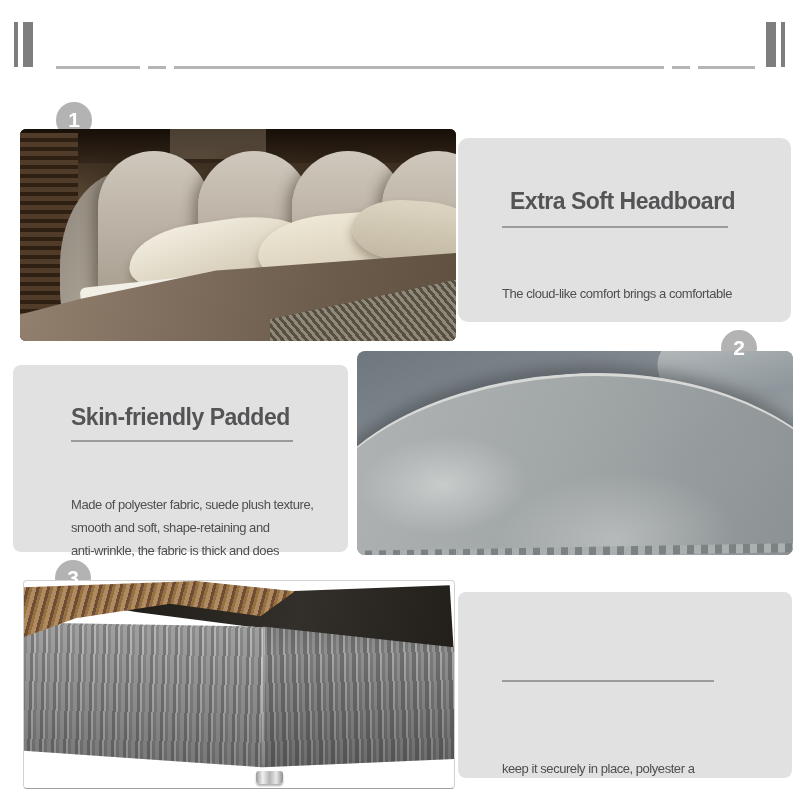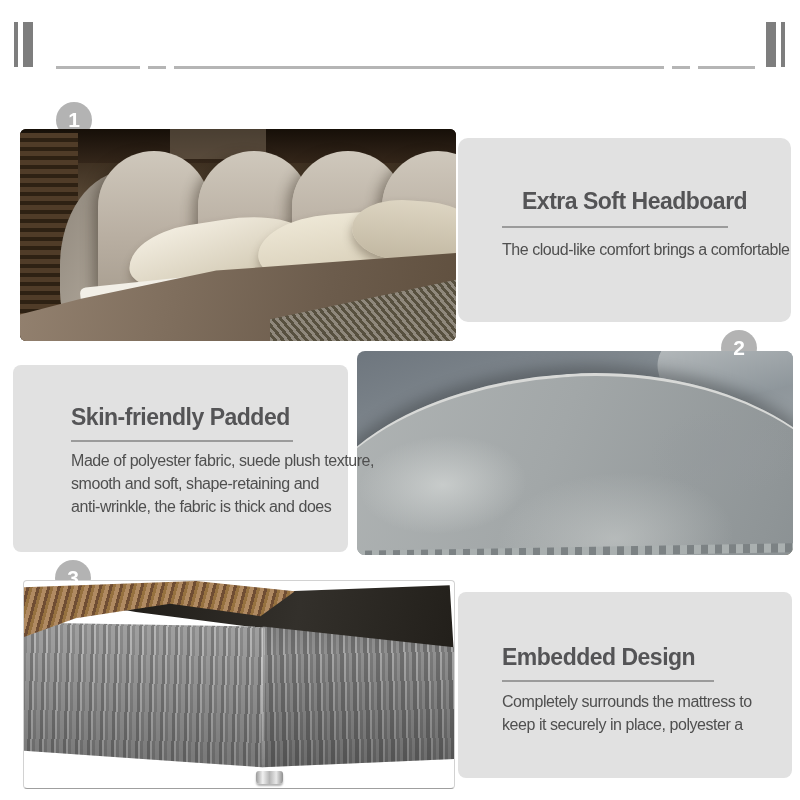--- a/index.html
+++ b/index.html
@@ -19,29 +19,29 @@
   .u1{left:56px;width:84px;} .u2{left:148px;width:18px;} .u3{left:174px;width:490px;}
   .u4{left:672px;width:18px;} .u5{left:698px;width:57px;}
 
   
   .badge-circle{width:36px;height:36px;border-radius:50%;background:var(--badge-bg);z-index:1;}
   .badge-num{width:36px;height:36px;z-index:4;display:flex;align-items:center;justify-content:center;
              color:var(--badge-text);font-size:21px;font-weight:bold;}
   .panel{background:var(--panel-bg);z-index:0;}
   .sec-heading{font-size:23px;font-weight:bold;letter-spacing:-0.5px;color:var(--heading-text);z-index:4;white-space:nowrap;}
   .sec-divider{height:2px;background:var(--divider);z-index:4;}
-  .bl{font-size:16px;letter-spacing:-0.45px;color:var(--body-text);white-space:nowrap;z-index:4;line-height:23px;}
+  .bl{font-size:13px;letter-spacing:-0.45px;color:var(--body-text);white-space:nowrap;z-index:4;line-height:23px;margin-top:44px;}
   .photo{overflow:hidden;z-index:2;}
   .photo>div{position:absolute;}
 
   
   .b1c{left:56px;top:102px;} .b1n{left:56px;top:102px;}
   .photo1{left:20px;top:129px;width:436px;height:212px;border-radius:6px;}
   .panel1{left:458px;top:138px;width:333px;height:184px;border-radius:10px;}
-  .h1s{left:522px;top:188px;} .d1{left:502px;top:226px;width:226px;}
+  .h1s{left:510px;top:188px;} .d1{left:502px;top:226px;width:226px;}
   .s1l0{left:502px;top:238px;} .s1l1{left:502px;top:261px;}
 
   
   .b2c{left:721px;top:330px;} .b2n{left:721px;top:330px;}
   .photo2{left:357px;top:351px;width:436px;height:204px;border-radius:8px;}
   .panel2{left:13px;top:365px;width:335px;height:187px;border-radius:8px;}
   .h2s{left:71px;top:404px;} .d2{left:71px;top:440px;width:222px;}
   .s2l0{left:71px;top:449px;} .s2l1{left:71px;top:472px;} .s2l2{left:71px;top:495px;} .s2l3{left:71px;top:518px;}
 
   
@@ -177,18 +177,16 @@
   <div class="abs photo photo3">
     <div class="p3-interior"></div>
     <div class="p3-left"></div>
     <div class="p3-right"></div>
     <div class="p3-corner"></div>
     <div class="p3-blanket"></div>
     <div class="p3-leg"></div>
   </div>
   <div class="abs badge-num b3n">3</div>
   <div class="abs panel panel3"></div>
-  <div class="abs sec-heading h3s">Embedded Design</div>
   <div class="abs sec-divider d3"></div>
-  <div class="abs bl s3l0">Completely surrounds the mattress to</div>
   <div class="abs bl s3l1">keep it securely in place, polyester a</div>
 
 </div>
 
 </body></html>

